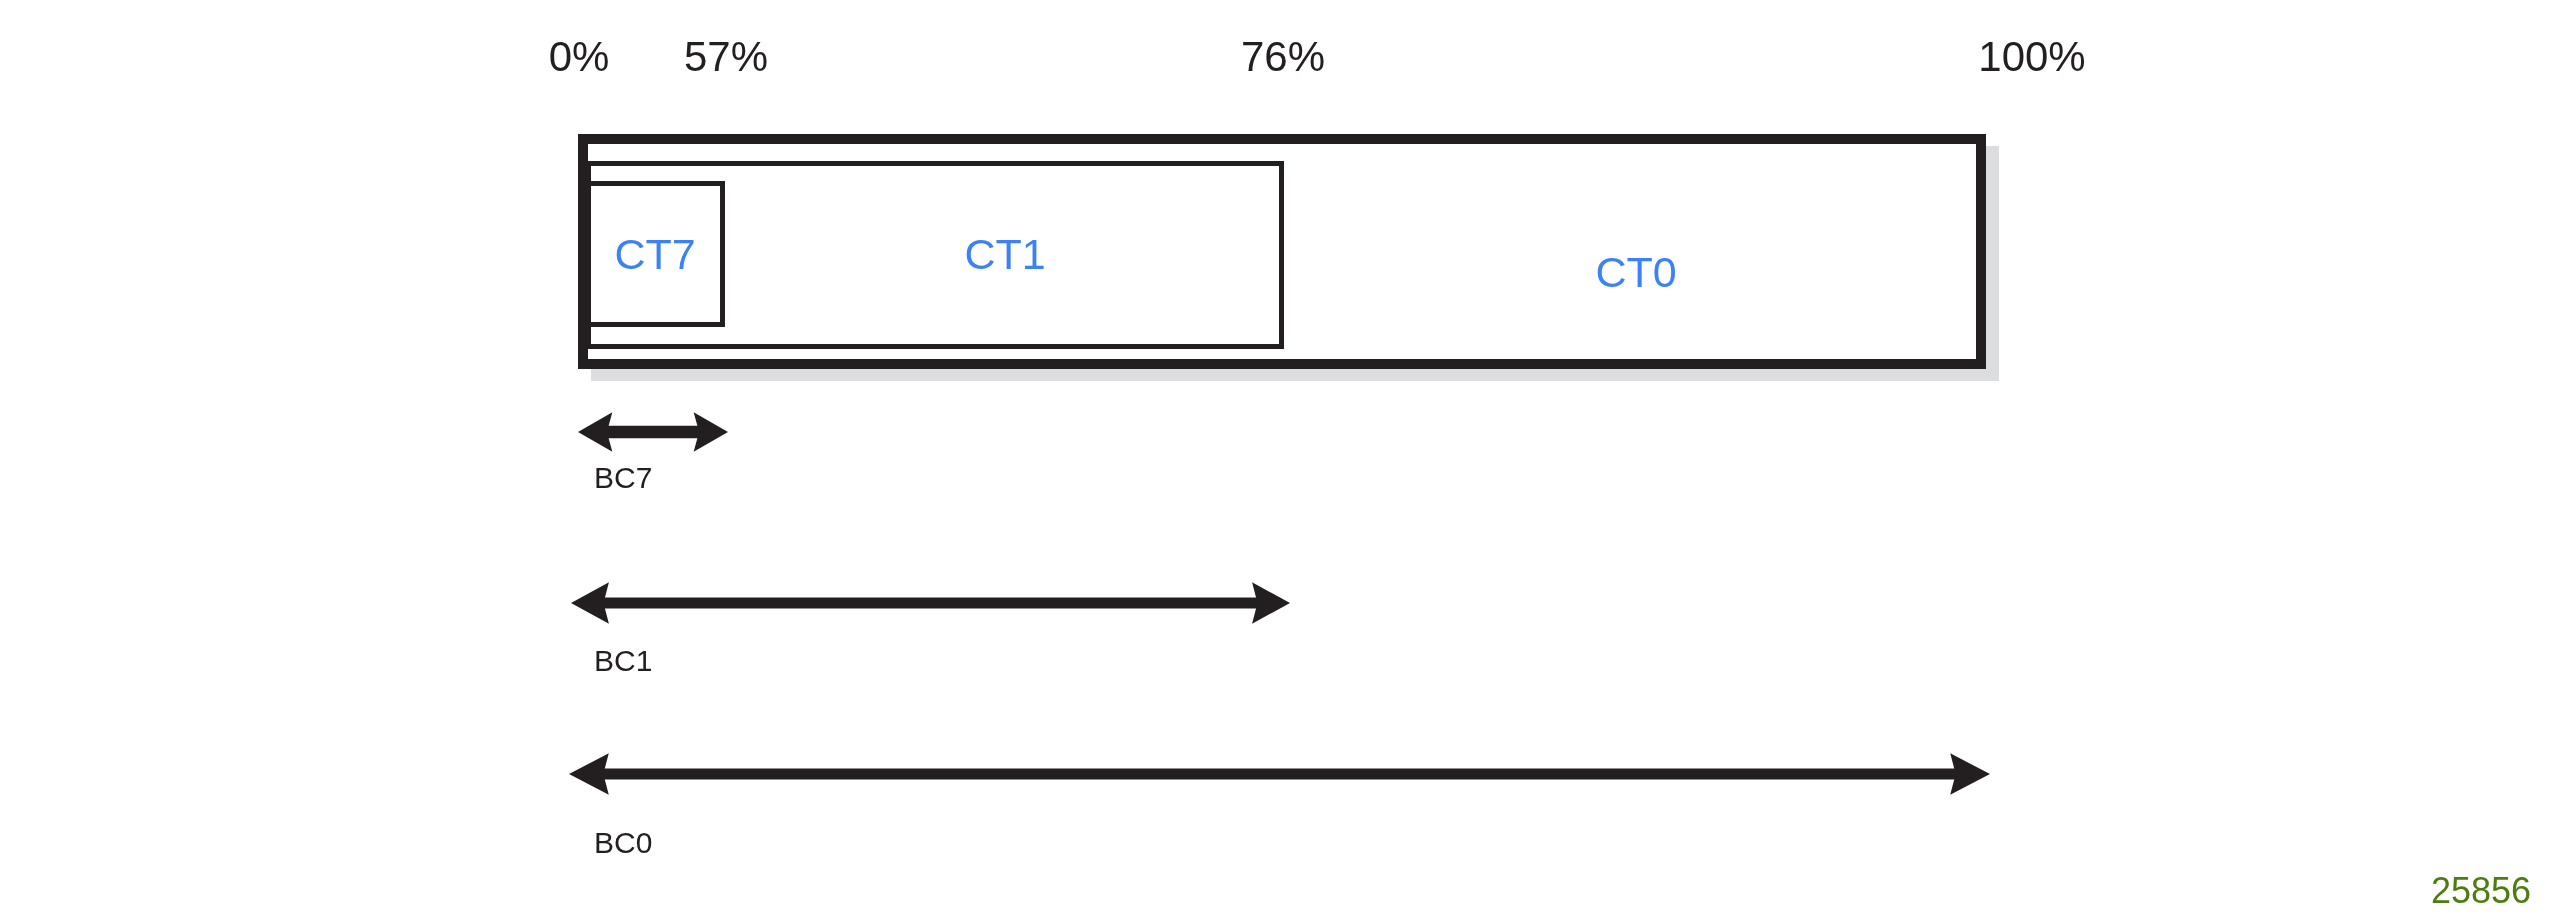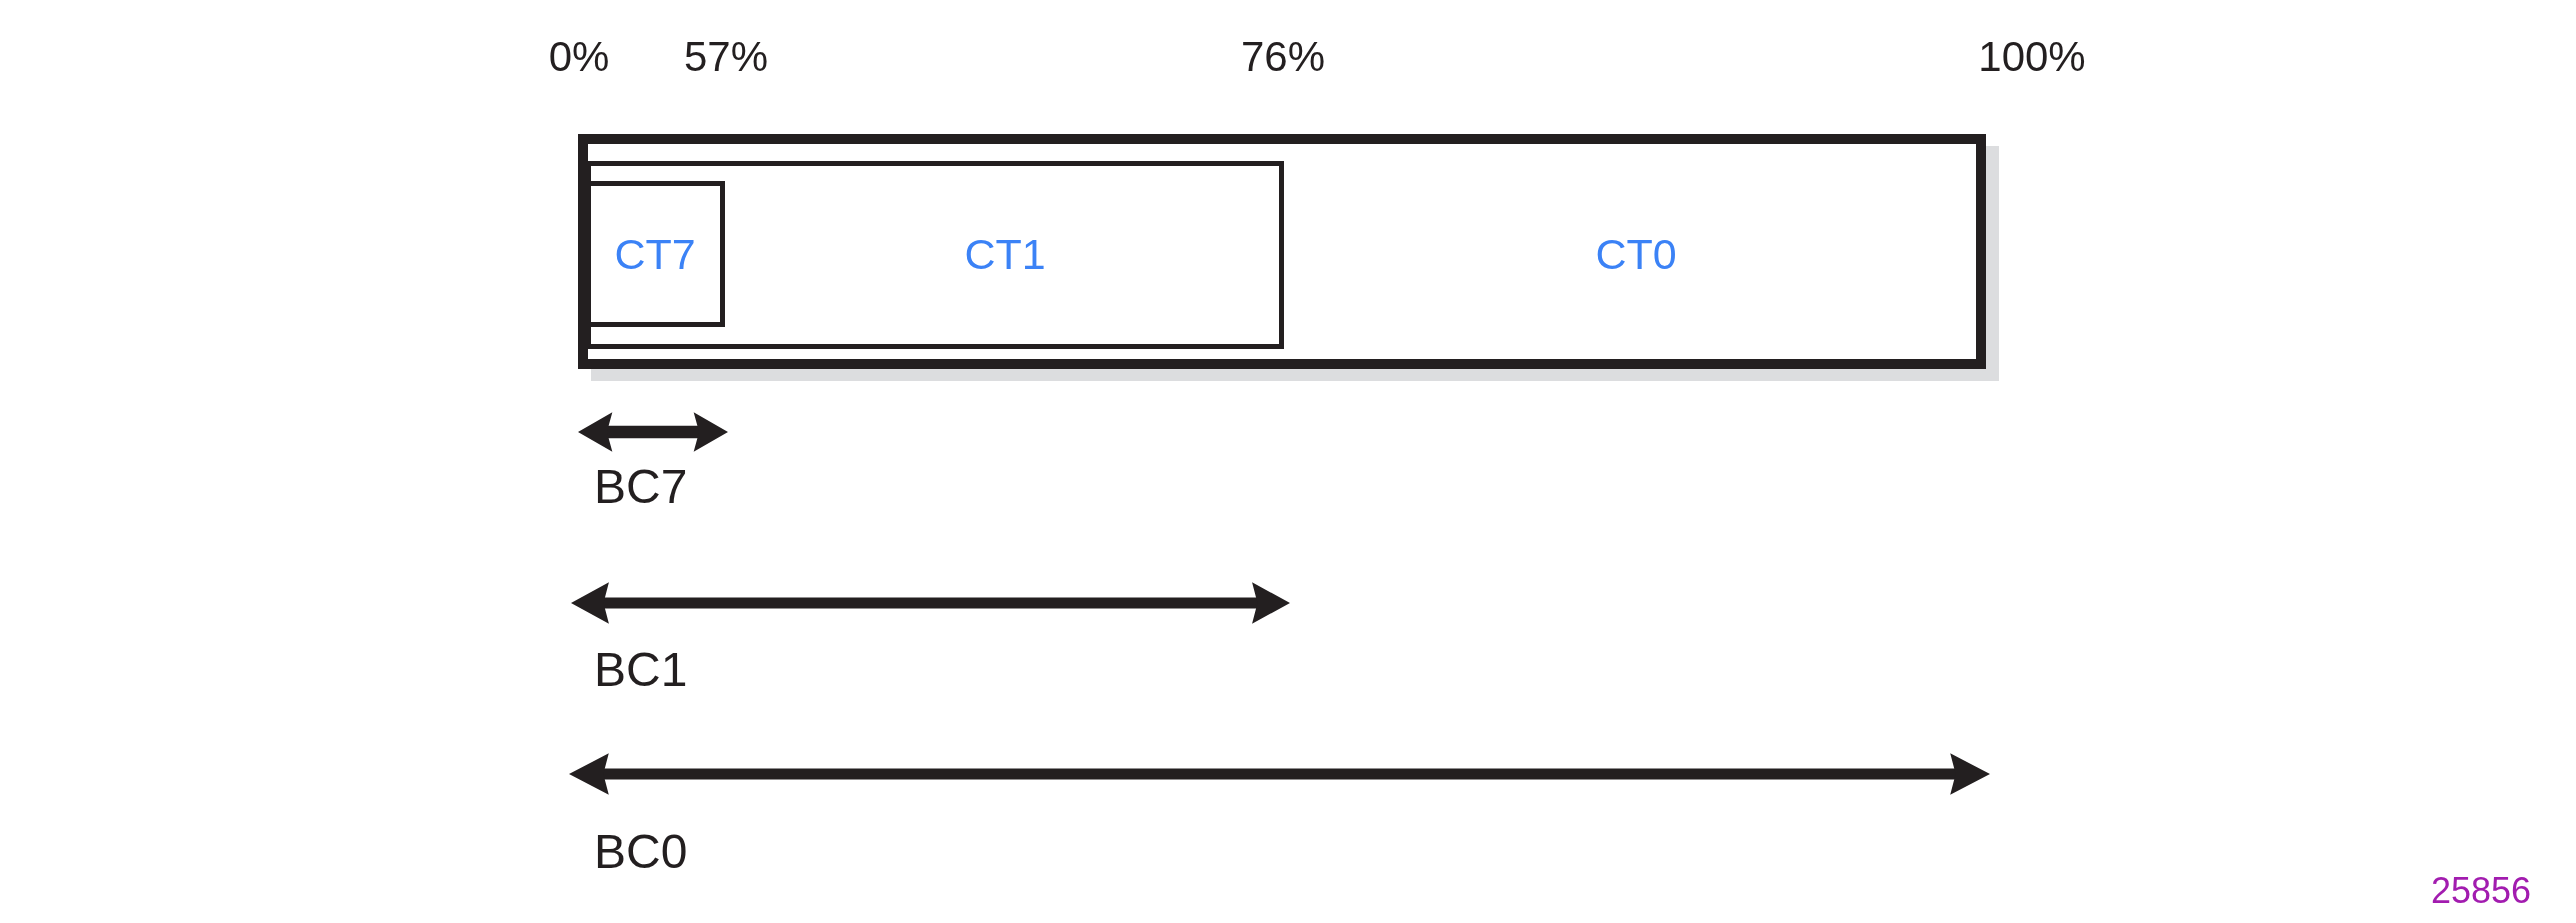--- a/index.html
+++ b/index.html
@@ -71,32 +71,32 @@
     height: 54px;
   }
   .arrow-wrap svg {
     display: block;
     width: 100%;
     height: 100%;
     overflow: visible;
   }
   .arrow-label {
     position: absolute;
-    font-size: 48px;
+    font-size: 30px;
     line-height: 1;
     color: #231f20;
     white-space: nowrap;
   }
 
   
   .figure-number {
     position: absolute;
     font-size: 36px;
     line-height: 1;
-    color: #a21caf;
+    color: #4d7c0f;
     white-space: nowrap;
   }
 </style>
 </head>
 <body>
 
 <div id="canvas">
 
   <div class="tick-label" style="left:579px; top:36px;">0%</div>
   <div class="tick-label" style="left:726px; top:36px;">57%</div>
@@ -106,21 +106,21 @@
   <div class="bar-shadow" style="left:591px; top:146px; width:1408px; height:235px;"></div>
 
   <div class="bar-outer" style="left:578px; top:134px; width:1408px; height:235px;"></div>
 
   <div class="band-inner" style="left:586px; top:161px; width:698px; height:188px;"></div>
 
   <div class="box-ct7" style="left:586px; top:181px; width:139px; height:146px;"></div>
 
   <div class="seg-label" style="left:655px; top:254px;">CT7</div>
   <div class="seg-label" style="left:1005px; top:254px;">CT1</div>
-  <div class="seg-label" style="left:1636px; top:254px;">CT0</div>
+  <div class="seg-label" style="left:1636px; top:272px;">CT0</div>
 
   <div class="arrow-wrap" style="left:578px; top:405px; width:150px;">
     <svg viewBox="0 0 166 60" preserveAspectRatio="none">
       <line x1="28" y1="30" x2="138" y2="30" stroke="#231f20" stroke-width="14"></line>
       <polygon points="0,30 38,8 32,30 38,52" fill="#231f20"></polygon>
       <polygon points="166,30 128,8 134,30 128,52" fill="#231f20"></polygon>
     </svg>
   </div>
   <div class="arrow-label" style="left:594px; top:463px;">BC7</div>
 

